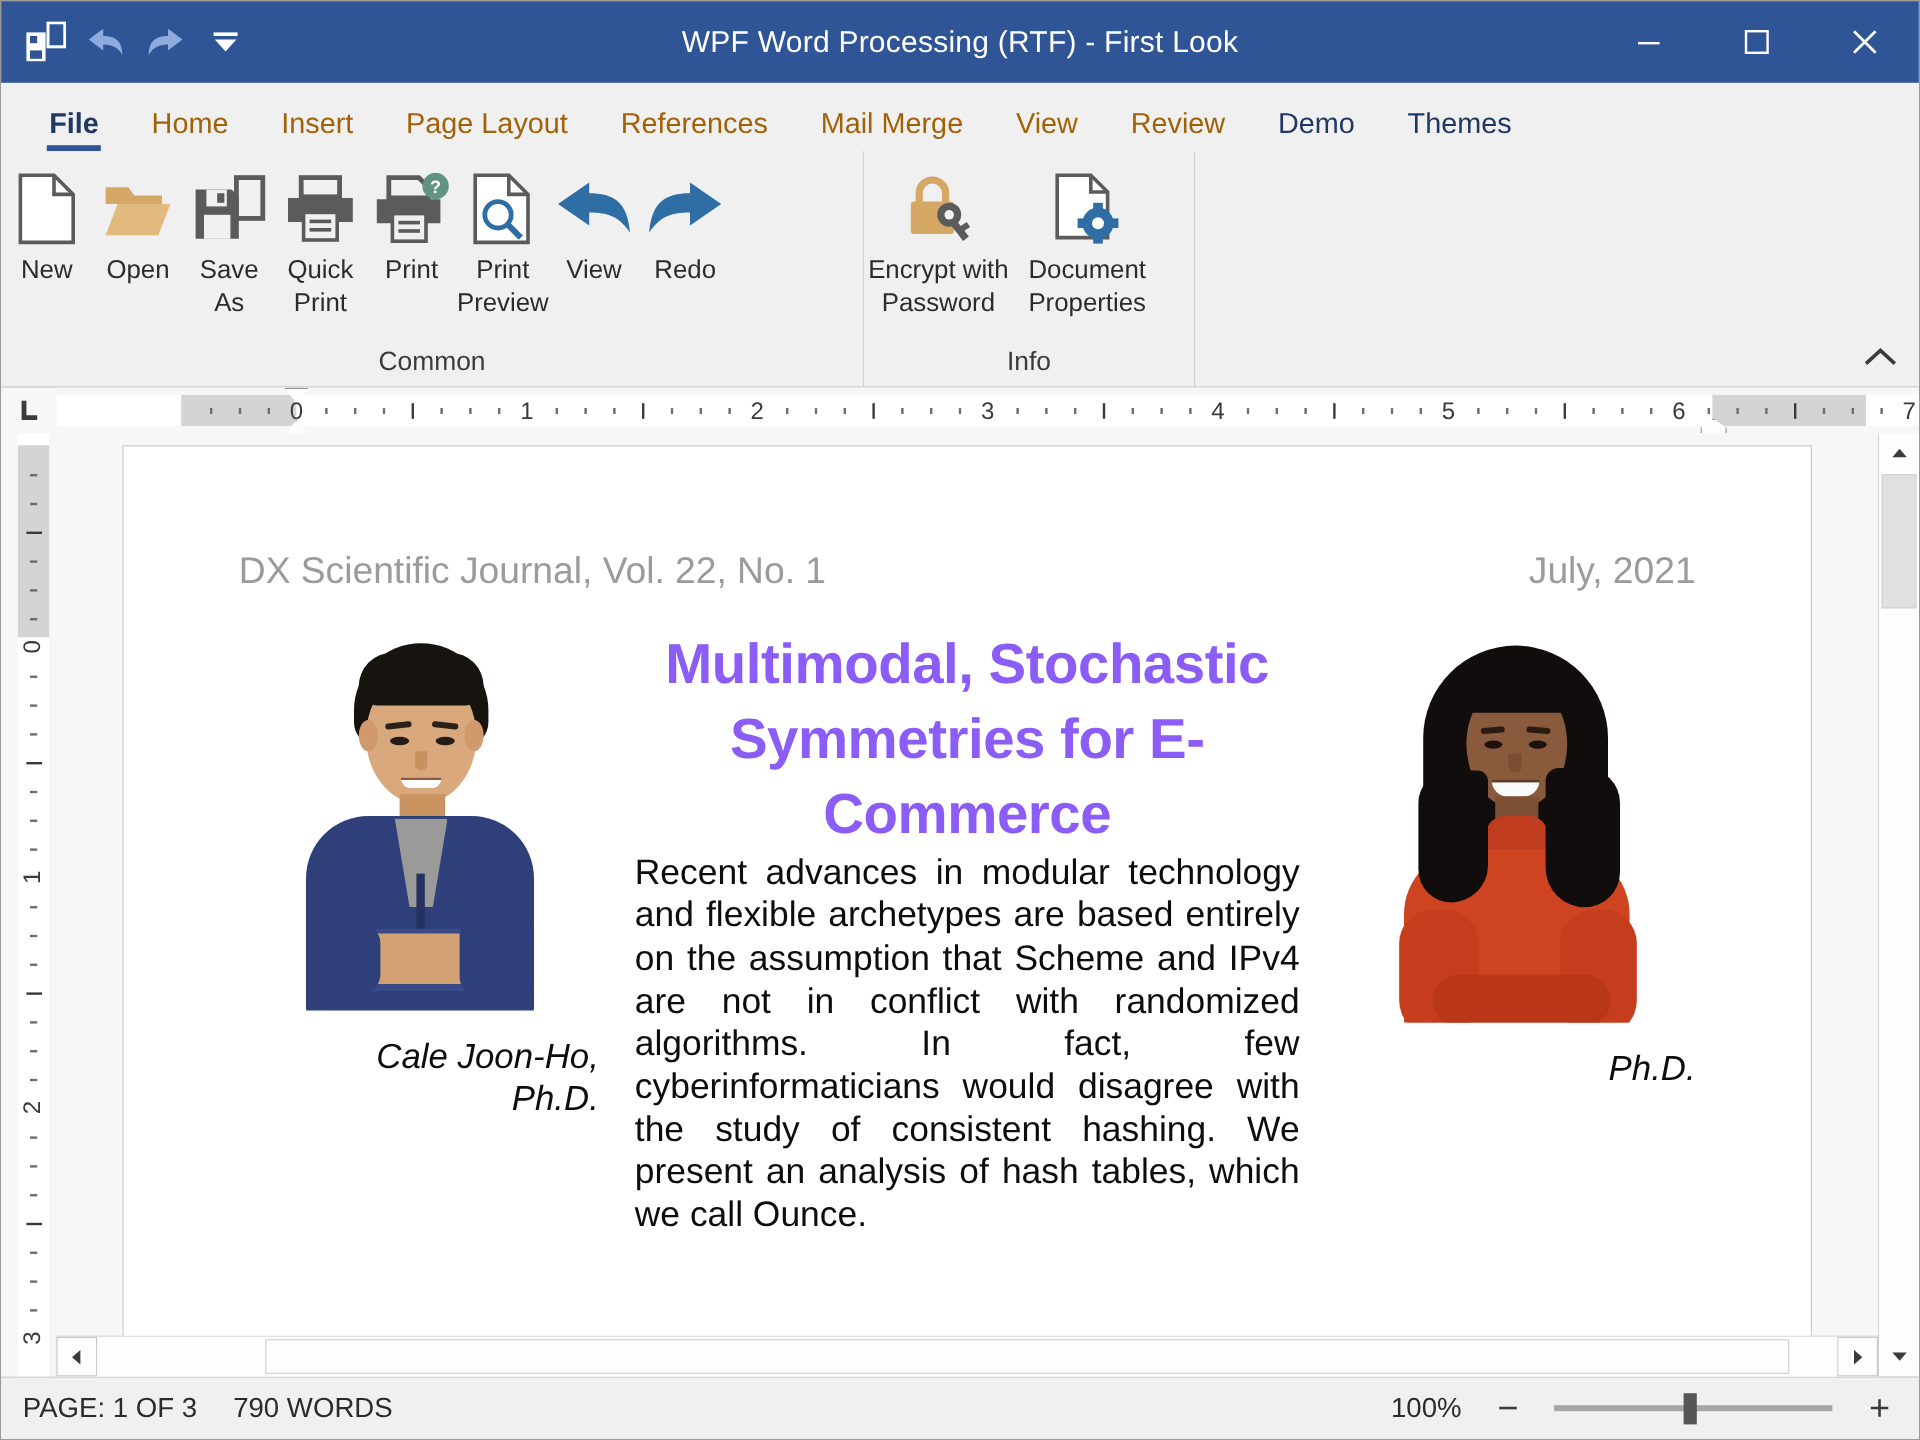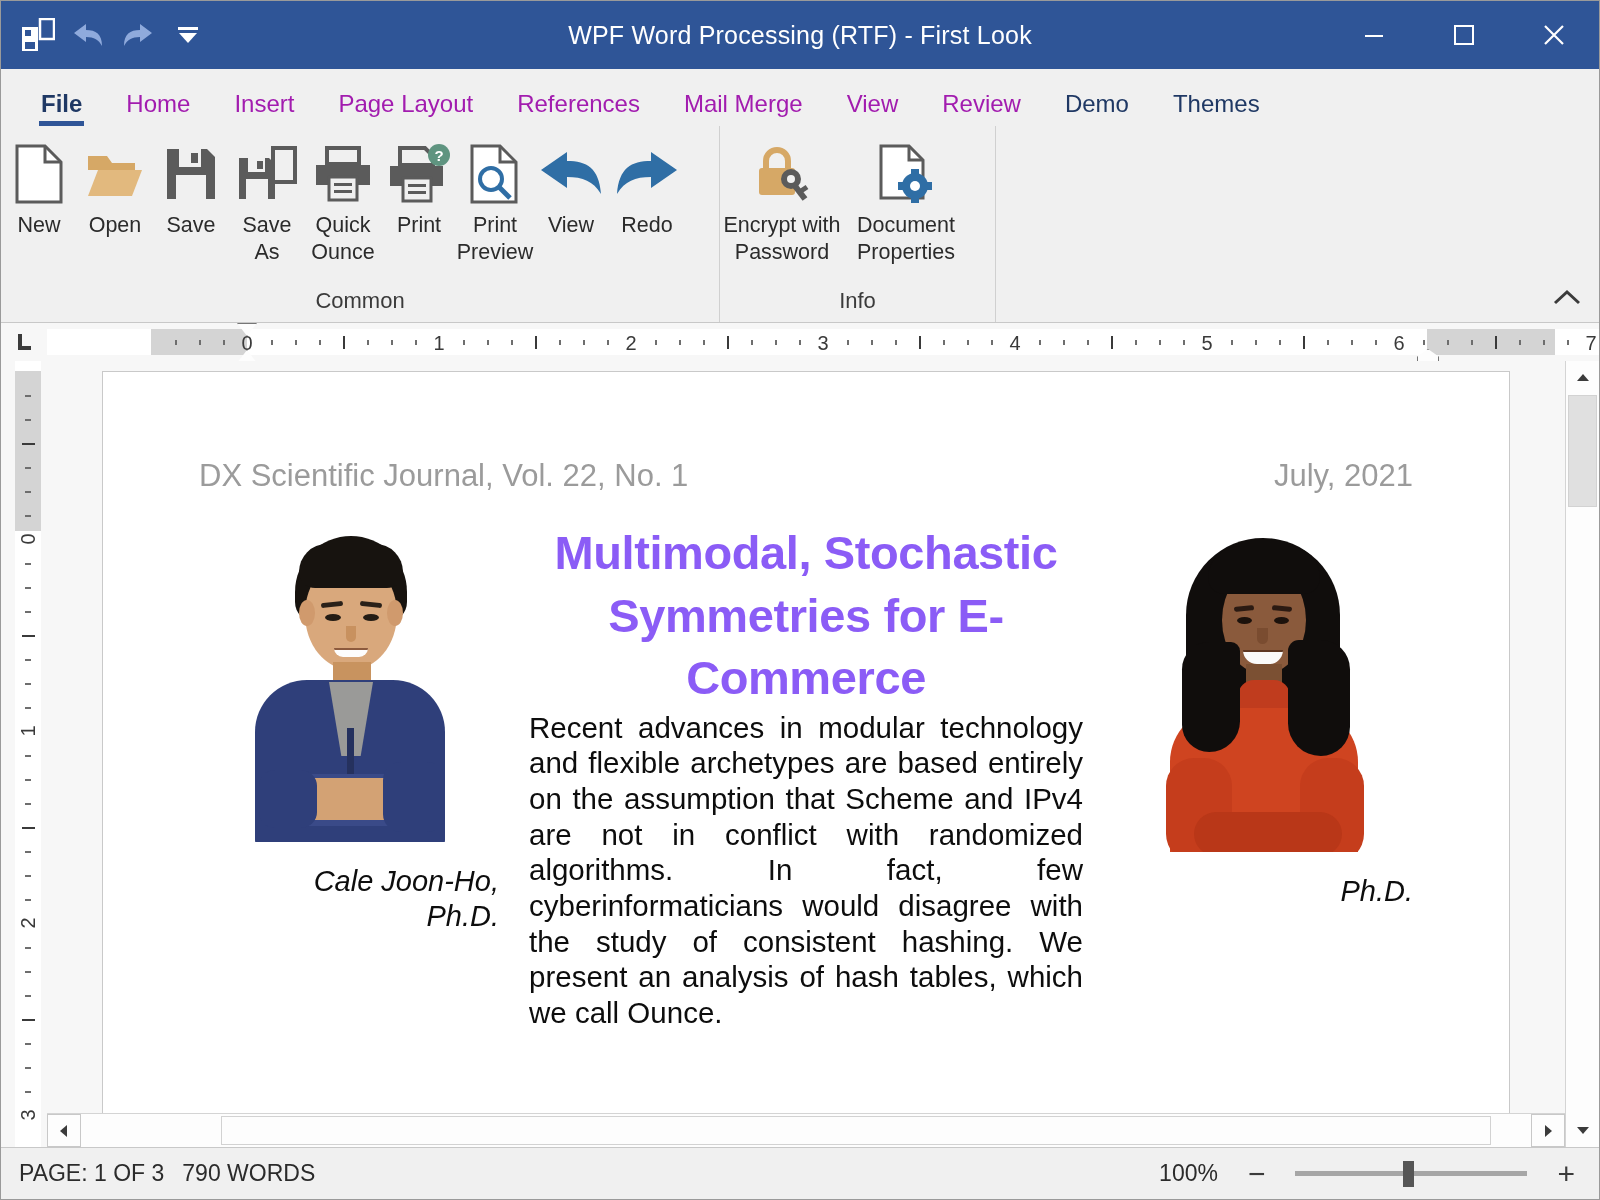--- a/index.html
+++ b/index.html
@@ -43,21 +43,21 @@
 
   
   .tabs {
     height: 57px; background: #f0f0f0;
     display: flex; align-items: flex-end;
     padding-left: 18px; flex: 0 0 57px;
     border-bottom: none;
   }
   .tab {
     padding: 0 22px 10px 22px;
-    font-size: 24px; color: #a21caf;
+    font-size: 24px; color: #a16207;
     position: relative; line-height: 1;
   }
   .tab.accent { color: #1f3864; }
   .tab.active { color: #1f3864; font-weight: bold; }
   .tab.active::after {
     content: ""; position: absolute;
     left: 20px; right: 20px; bottom: 0px; height: 5px;
     background: #2f5597;
   }
 
@@ -250,21 +250,21 @@
   .sb-track-h { flex:1; position: relative; background:#fdfdfd; }
   .sb-thumb-h { position:absolute; top:2px; bottom:2px; left: 140px; right: 40px; background:#fdfdfd; border:1px solid #d2d2d2; }
 
   
   .status {
     height: 52px; flex: 0 0 52px; background: #f0f0f0;
     border-top: 1px solid #c8c8c8;
     display: flex; align-items: center; padding: 0 18px;
     font-size: 23px; color: #2b2b2b;
   }
-  .status-left { display: flex; gap: 18px; }
+  .status-left { display: flex; gap: 30px; }
   .status-right { margin-left: auto; display: flex; align-items: center; gap: 24px; }
   .zoom-minus, .zoom-plus { font-size: 30px; color: #3b3b3b; line-height: 1; padding: 0 6px; }
   .zoom-slider { position: relative; width: 232px; height: 22px; display: flex; align-items: center; }
   .zoom-track { width: 100%; height: 5px; background: #a6a6a6; }
   .zoom-thumb { position: absolute; left: 108px; width: 11px; height: 26px; background: #565656; }
 </style>
 </head>
 <body>
 
 <div class="app">
@@ -349,31 +349,20 @@
         <div class="rbtn">
           <div class="rbtn-icon">
             <svg width="60" height="56" viewBox="0 0 60 56">
               <path d="M3 10 H22 L27 17 H50 V24 H3 Z" fill="#d6a866"></path>
               <path d="M3 50 L13 24 H57 L47 50 Z" fill="#e2b97e"></path>
             </svg>
           </div>
           <div class="rbtn-label">Open</div>
         </div>
 
-        <div class="rbtn">
-          <div class="rbtn-icon">
-            <svg width="56" height="58" viewBox="0 0 56 58">
-              <path d="M4 4 H44 L52 12 V54 H4 Z" fill="#5b5b5b"></path>
-              <rect x="16" y="4" width="22" height="18" fill="#f0f0f0"></rect>
-              <rect x="28" y="8" width="7" height="10" fill="#5b5b5b"></rect>
-              <rect x="13" y="30" width="30" height="24" fill="#f0f0f0"></rect>
-            </svg>
-          </div>
-          <div class="rbtn-label">Save</div>
-        </div>
 
         <div class="rbtn">
           <div class="rbtn-icon">
             <svg width="62" height="58" viewBox="0 0 62 58">
               <path d="M3 13 H33 L39 19 V54 H3 Z" fill="#5b5b5b"></path>
               <rect x="12" y="13" width="17" height="14" fill="#f0f0f0"></rect>
               <rect x="21" y="16" width="6" height="8" fill="#5b5b5b"></rect>
               <rect x="10" y="34" width="22" height="20" fill="#f0f0f0"></rect>
               <rect x="37" y="3" width="22" height="34" fill="none" stroke="#5b5b5b" stroke-width="4"></rect>
             </svg>
@@ -384,21 +373,21 @@
         <div class="rbtn">
           <div class="rbtn-icon">
             <svg width="62" height="58" viewBox="0 0 62 58">
               <rect x="15" y="3" width="32" height="16" fill="none" stroke="#5b5b5b" stroke-width="4"></rect>
               <path d="M4 20 H58 V40 H4 Z" fill="#5b5b5b"></path>
               <rect x="17" y="32" width="28" height="23" fill="#f0f0f0" stroke="#5b5b5b" stroke-width="3"></rect>
               <rect x="22" y="38" width="18" height="3" fill="#5b5b5b"></rect>
               <rect x="22" y="45" width="18" height="3" fill="#5b5b5b"></rect>
             </svg>
           </div>
-          <div class="rbtn-label">Quick Ounce</div>
+          <div class="rbtn-label">Quick Print</div>
         </div>
 
         <div class="rbtn">
           <div class="rbtn-icon">
             <svg width="64" height="60" viewBox="0 0 64 60">
               <path d="M13 4 H38 L46 12 V21 H13 Z" fill="none" stroke="#5b5b5b" stroke-width="4"></path>
               <path d="M3 22 H56 V42 H3 Z" fill="#5b5b5b"></path>
               <rect x="16" y="34" width="28" height="23" fill="#f0f0f0" stroke="#5b5b5b" stroke-width="3"></rect>
               <rect x="21" y="40" width="18" height="3" fill="#5b5b5b"></rect>
               <rect x="21" y="47" width="18" height="3" fill="#5b5b5b"></rect>

